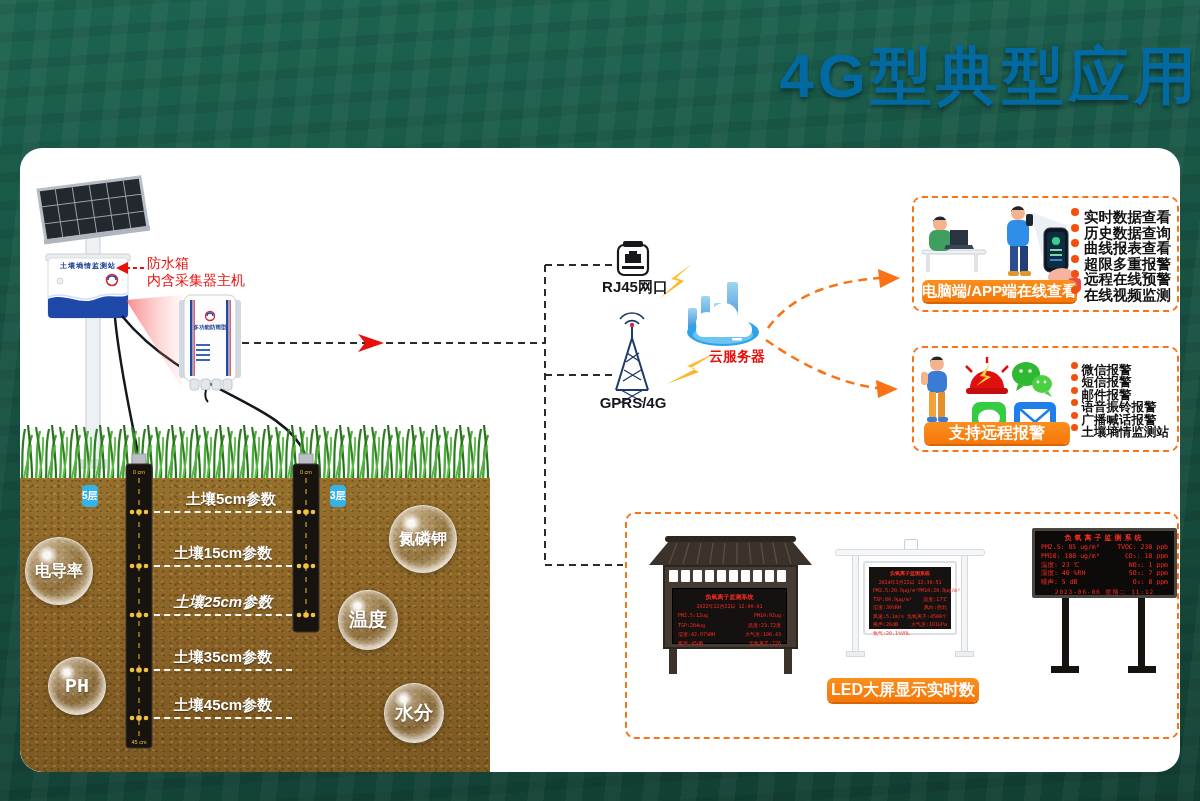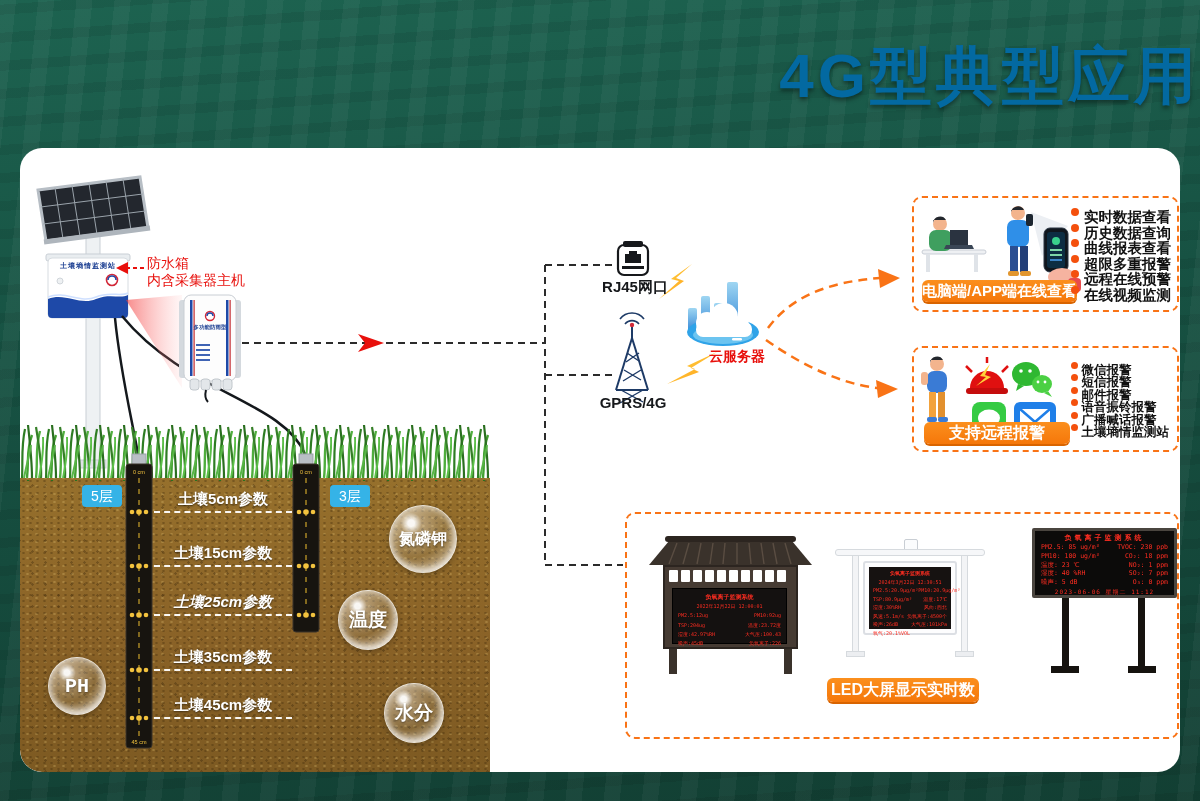--- a/index.html
+++ b/index.html
@@ -27,22 +27,22 @@
     border-radius:0 0 0 22px;
     background-image:
       radial-gradient(rgba(61,40,8,.35) 1px, rgba(0,0,0,0) 1.4px),
       radial-gradient(rgba(255,224,140,.22) 1px, rgba(0,0,0,0) 1.4px),
       radial-gradient(rgba(40,25,4,.28) 1.2px, rgba(0,0,0,0) 1.6px),
       linear-gradient(180deg,#96702c,#8a6227 55%,#7d5a22);
     background-size:7px 6px,9px 8px,13px 11px,100% 100%;
     background-position:0 0,3px 4px,6px 2px,0 0;
   }
   .layer-badge{
-    position:absolute;background:#35b3e7;color:#fff;font-size:14px;font-weight:normal;
-    padding:3px 9px;border-radius:4px;line-height:16px;
+    position:absolute;background:#35b3e7;color:#fff;font-size:10px;font-weight:bold;
+    padding:3px 0;border-radius:4px;line-height:16px;
   }
   .depth-line{position:absolute;left:134px;width:138px;border-top:2px dashed rgba(255,255,255,.95);height:0;}
   .depth-label{
     position:absolute;left:134px;width:138px;text-align:center;color:#fff;
     font-size:15px;font-weight:bold;text-shadow:0 1px 2px rgba(0,0,0,.55);height:18px;line-height:18px;
   }
   .bubble{
     position:absolute;border-radius:50%;display:flex;align-items:center;justify-content:center;
     color:#fff;font-weight:bold;text-shadow:0 1px 2px rgba(0,0,0,.4);
     background:radial-gradient(circle at 32% 26%, rgba(255,255,255,.95) 0 5%, rgba(255,255,255,.35) 16%, rgba(190,216,235,.10) 52%, rgba(255,255,255,.55) 90%);
@@ -289,31 +289,32 @@
     <div>防水箱</div>
     <div>内含采集器主机</div>
   </div>
   <div class="net-label" style="left:578px;top:130px;width:74px;">RJ45网口</div>
   <div class="net-label" style="left:574px;top:246px;width:78px;">GPRS/4G</div>
   <div class="cloud-label">云服务器</div>
 
   <div class="layer-badge" style="left:62px;top:337px;">5层</div>
   <div class="layer-badge" style="left:310px;top:337px;">3层</div>
 
-  <div class="depth-label" style="top:342px;">土壤5cm参数</div>
+  <div class="depth-label" style="top:342px;margin-left:8px;">土壤5cm参数</div>
   <div class="depth-line" style="top:363px;"></div>
   <div class="depth-label" style="top:396px;">土壤15cm参数</div>
   <div class="depth-line" style="top:417px;"></div>
   <div class="depth-label" style="top:445px;font-style:italic;">土壤25cm参数</div>
   <div class="depth-line" style="top:466px;"></div>
   <div class="depth-label" style="top:500px;">土壤35cm参数</div>
   <div class="depth-line" style="top:521px;"></div>
   <div class="depth-label" style="top:548px;text-align:center;">土壤45cm参数</div>
   <div class="depth-line" style="top:569px;"></div>
 
+  <div class="bubble" style="left:5px;top:389px;width:66px;height:66px;font-size:16px;">电导率</div>
   <div class="bubble" style="left:28px;top:509px;width:56px;height:56px;font-size:20px;font-family:Liberation Mono, monospace;">PH</div>
   <div class="bubble" style="left:369px;top:357px;width:66px;height:66px;font-size:16px;">氮磷钾</div>
   <div class="bubble" style="left:318px;top:442px;width:58px;height:58px;font-size:19px;">温度</div>
   <div class="bubble" style="left:364px;top:535px;width:58px;height:58px;font-size:19px;">水分</div>
 
   <div class="dashed-panel" style="left:892px;top:48px;width:263px;height:112px;">
     <svg class="abs" style="left:2px;top:2px;" width="165" height="95" viewBox="0 0 165 95">
       <polygon points="115,12 152,26 126,56" fill="#eceff3"></polygon>
       <rect x="6" y="50" width="64" height="4" rx="2" fill="#eef0f3" stroke="#c9ced6"></rect>
       <rect x="10" y="54" width="4" height="18" fill="#dfe3e8"></rect>

